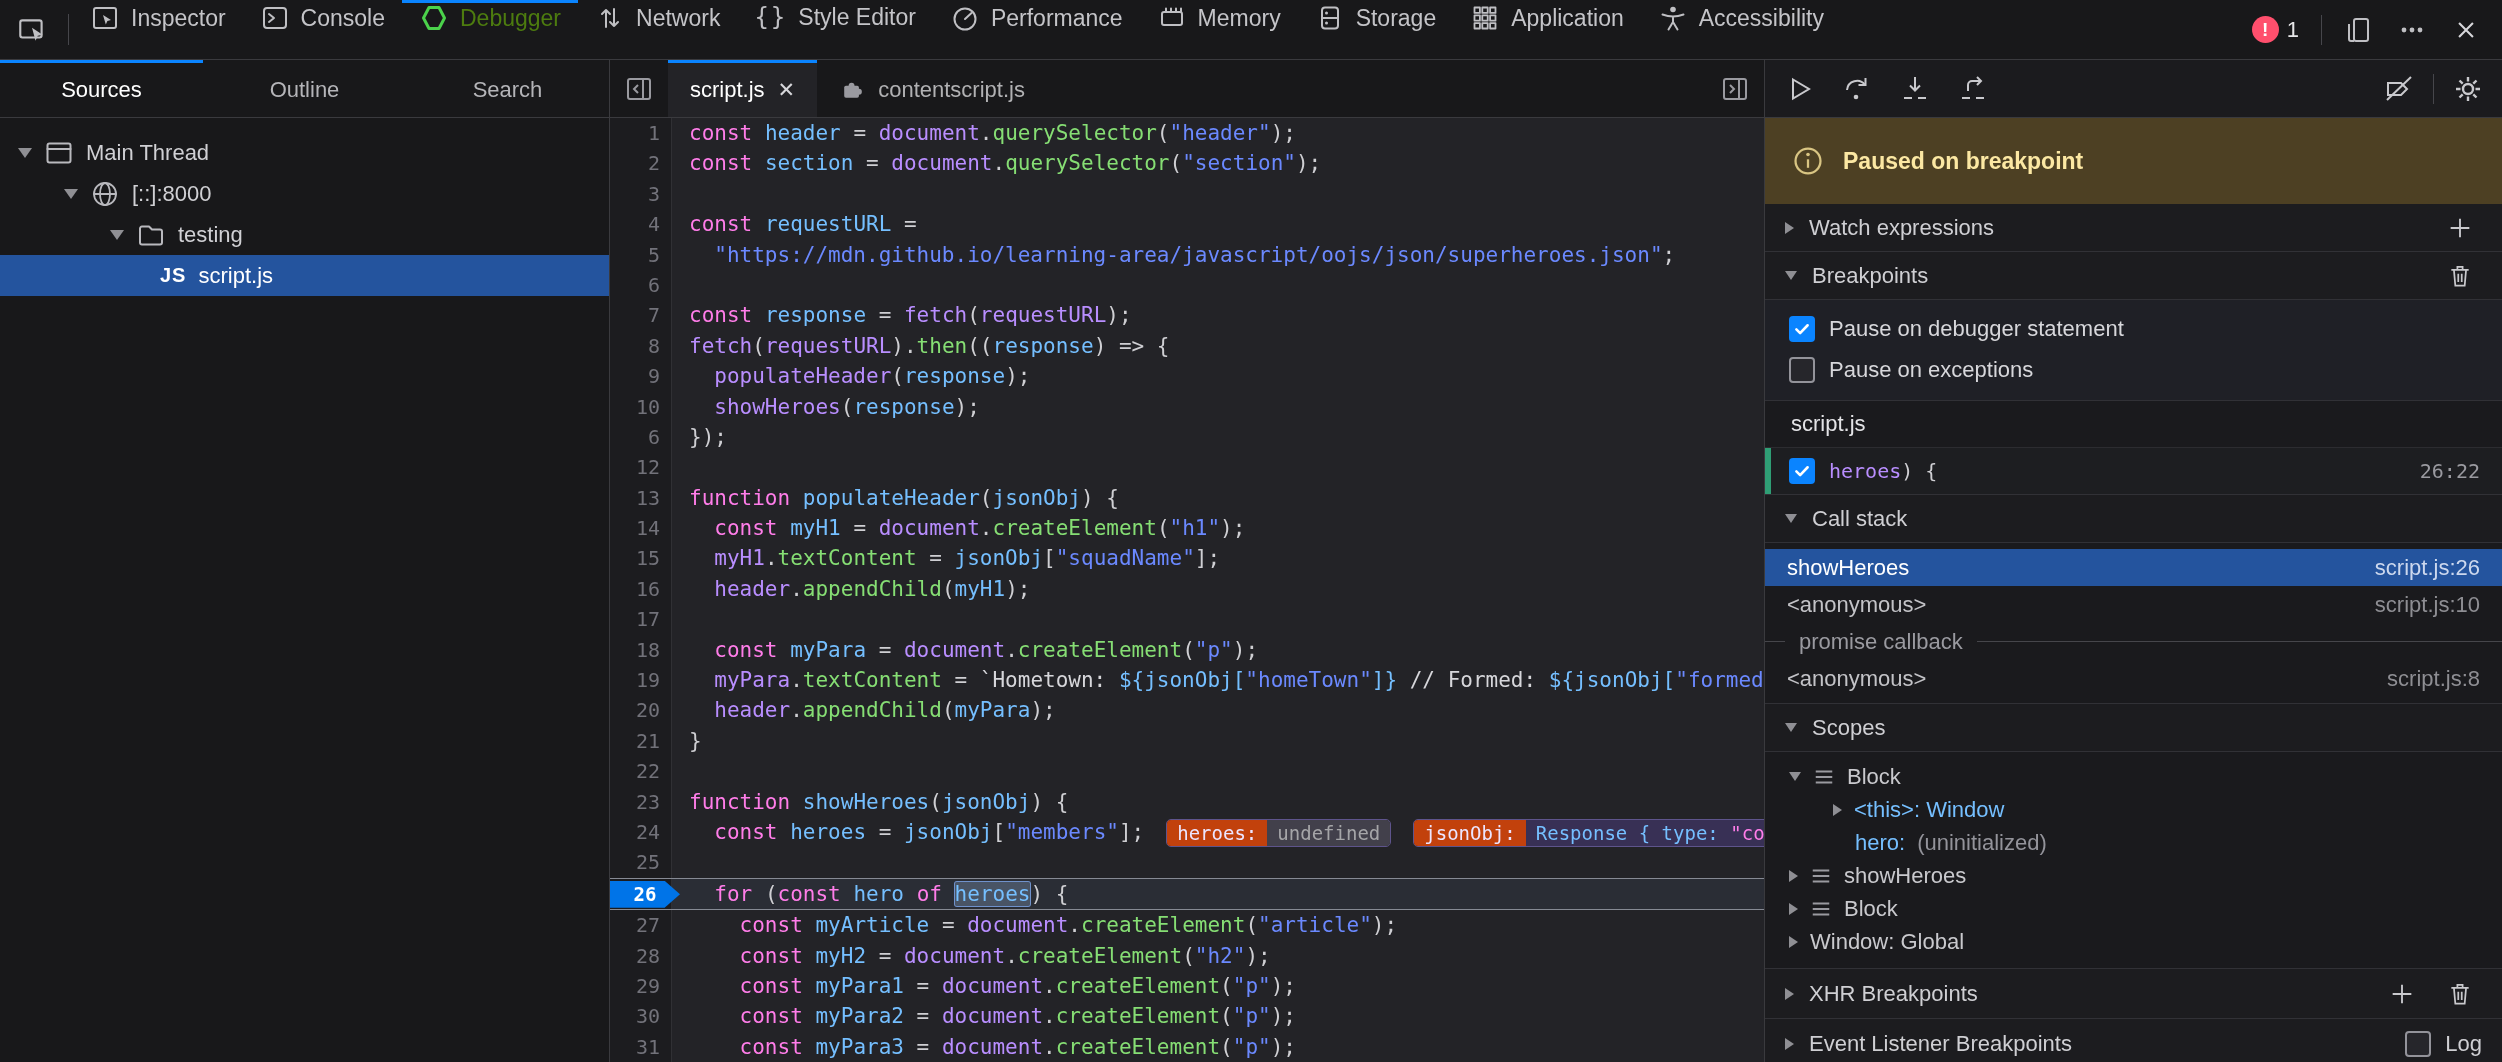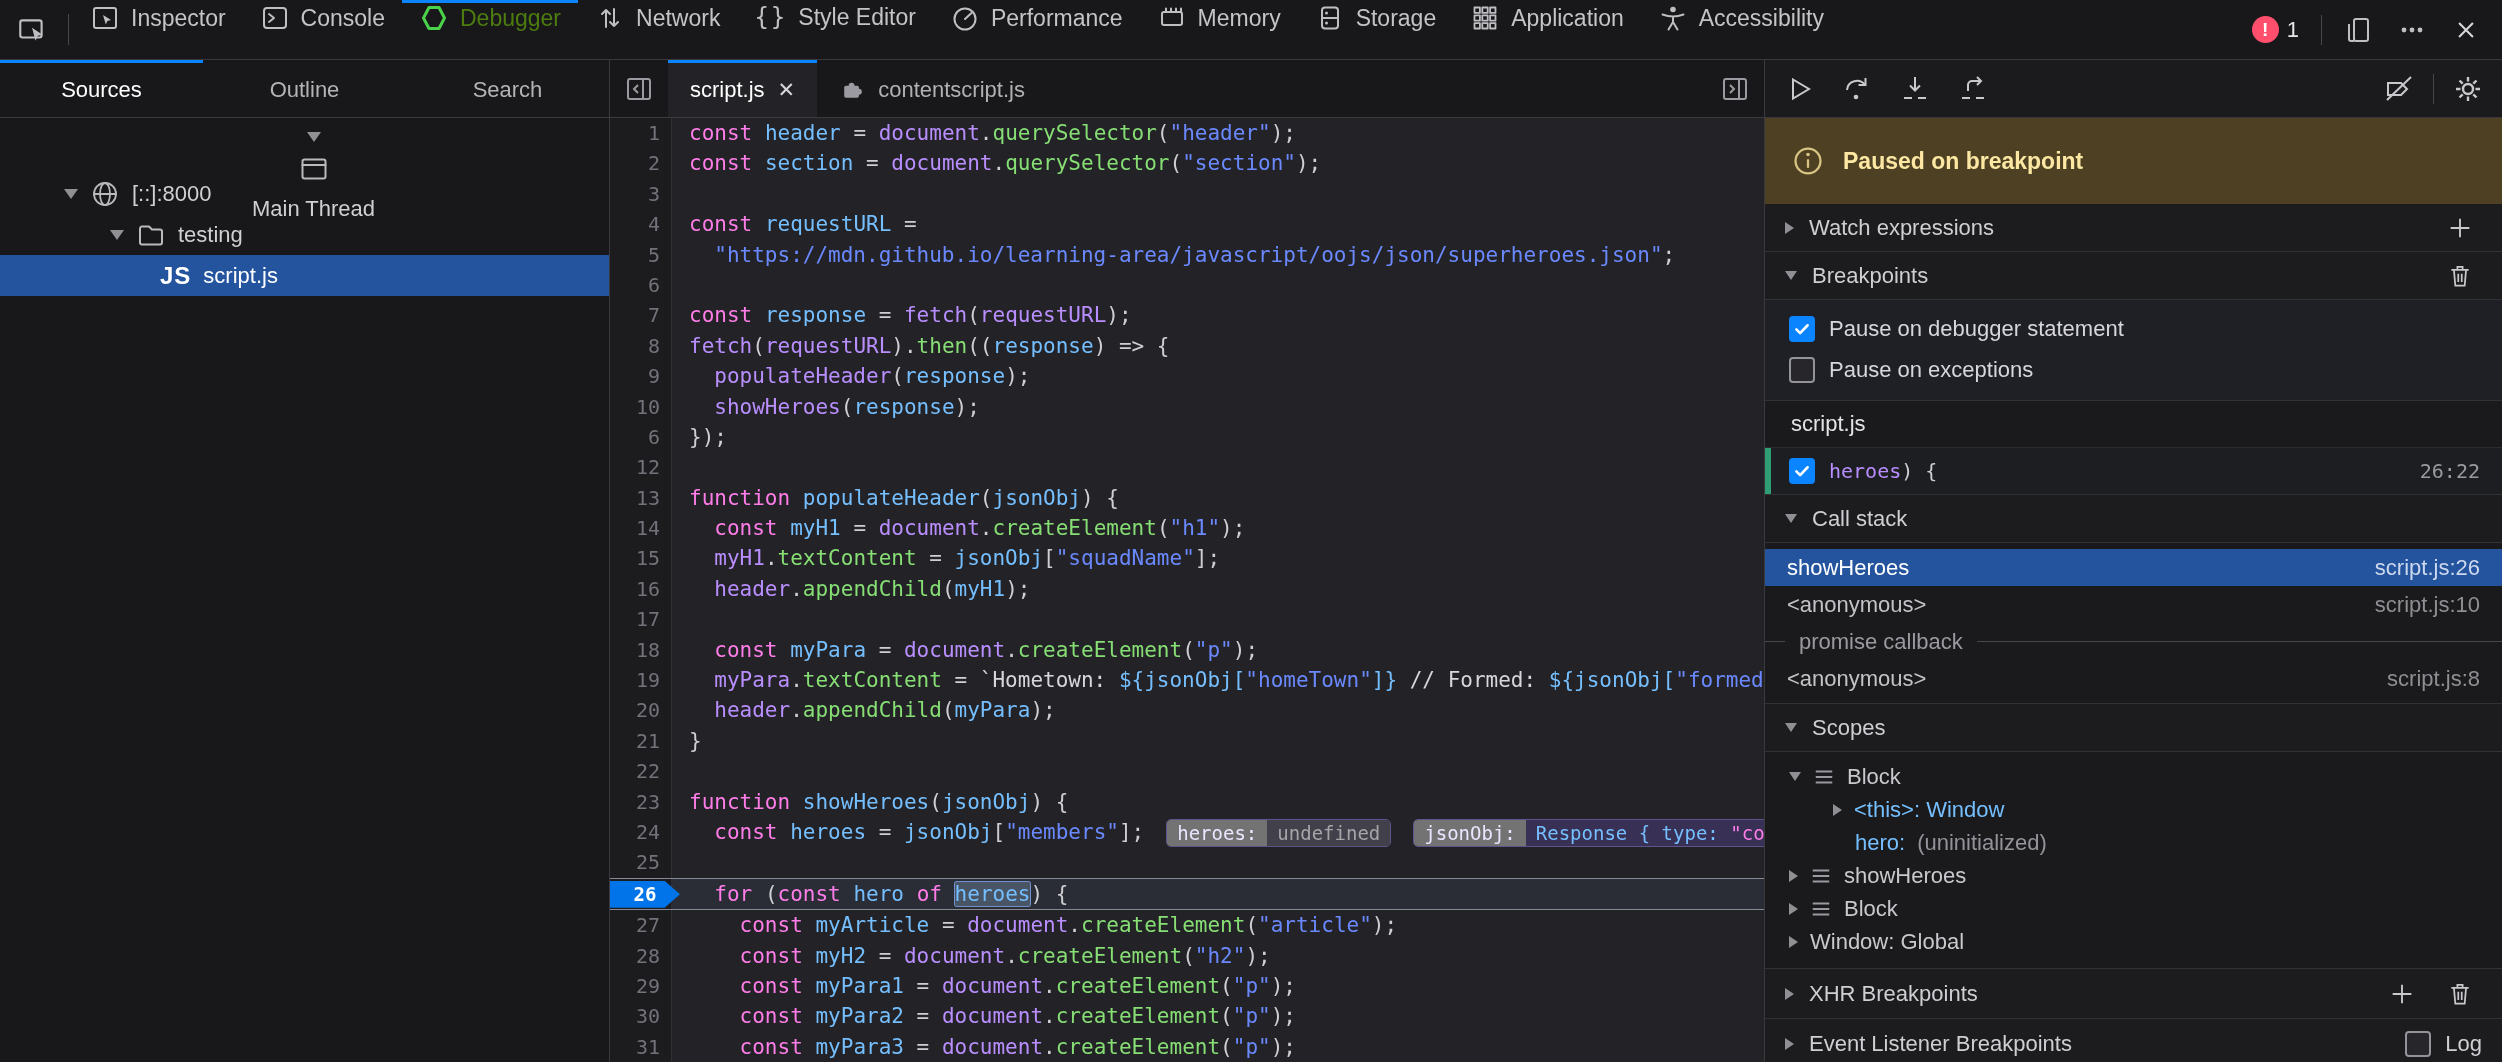--- a/index.html
+++ b/index.html
@@ -26,21 +26,21 @@
 
   
   .sidebar { width:610px; flex:0 0 610px; border-right:1px solid #3a3a3e; background:#18181a; display:flex; flex-direction:column; }
   .side-tabs { height:58px; display:flex; border-bottom:1px solid #3a3a3e; flex:0 0 auto; }
   .side-tab { flex:1; display:flex; align-items:center; justify-content:center; font-size:22px; color:#b4b4b8; border-top:3px solid transparent; }
   .side-tab.active { color:#fff; border-top-color:#0a84ff; }
   .tree { padding-top:14px; font-size:22px; }
   .tree-row { height:41px; display:flex; align-items:center; gap:12px; color:#d0d0d4; white-space:nowrap; }
   .tree-row.selected { background:#24549e; color:#fff; }
   .tree-row svg { flex:0 0 auto; }
-  .jsbadge { font-weight:bold; font-size:24px; color:#fff; letter-spacing:1px;text-align:center; }
+  .jsbadge { font-weight:bold; font-size:20px; color:#fff; letter-spacing:1px;text-align:center; }
   .tri { width:0; height:0; border-style:solid; display:inline-block; flex:0 0 auto; }
   .tri.down  { border-width:10px 7px 0 7px; border-color:#8f8f94 transparent transparent transparent; }
   .tri.right { border-width:7px 0 7px 10px; border-color:transparent transparent transparent #8f8f94; }
 
   
   .editor { width:1155px; flex:0 0 1155px; background:#232327; border-right:1px solid #3a3a3e; display:flex; flex-direction:column; }
   .ed-tabs { height:58px; background:#18181a; border-bottom:1px solid #3a3a3e; display:flex; align-items:stretch; flex:0 0 auto; }
   .ed-pane-btn { display:flex; align-items:center; justify-content:center; width:58px; }
   .ed-tab { display:flex; align-items:center; gap:13px; padding:0 22px; font-size:22px; color:#b1b1b3; border-top:3px solid transparent; white-space:nowrap; }
   .ed-tab.active { background:#232327; color:#fff; border-top-color:#0a84ff; }
@@ -52,21 +52,21 @@
   .cnum { width:62px; flex:0 0 62px; background:#1c1c1f; border-right:1px solid #303034; color:#72727a; font-size:20px; text-align:right; padding-right:11px; }
   .ctext { flex:1; padding-left:17px; white-space:pre; overflow:hidden; }
   .crow.paused { background:rgba(110,140,180,0.10); border-top:1px solid rgba(210,215,225,0.55); border-bottom:1px solid rgba(210,215,225,0.55); height:32.4px; line-height:30.4px; }
   .crow.paused .cnum { padding:0; }
   .pbadge { display:flex; align-items:center; justify-content:center; width:70px; height:27px; margin-top:2px; margin-right:-9px; position:relative; z-index:2;
             clip-path:polygon(0 0,78% 0,100% 50%,78% 100%,0 100%); background:#0074e8; color:#fff; font-weight:bold; font-size:19px; font-family:"DejaVu Sans Mono",monospace; }
   .tok-kw{color:#ff7de9} .tok-def{color:#75bfff} .tok-varp{color:#b98eff} .tok-prop{color:#86de74}
   .tok-str{color:#6b89ff} .tok-str2{color:#d7d7db} .tok-pln{color:#cfcfd3} .tok-dim{color:#a5a5a8}
   .hl-box { background:rgba(136,162,196,0.34); box-shadow:0 0 0 1px rgba(125,165,230,0.85); border-radius:2px; }
   .pill { display:inline-flex; margin-left:22px; border:1px solid #5e548c; border-radius:5px; overflow:hidden; font-size:19px; height:28px; line-height:26px; vertical-align:middle; font-family:"DejaVu Sans Mono",monospace; }
-  .pill-label { background:#737373; color:#ece5ff; padding:0 10px; }
+  .pill-label { background:#c2410c; color:#ece5ff; padding:0 10px; }
   .pill-val { background:#383055; padding:0 10px; }
   .pill-val.dimbg { background:#42404b; }
 
   
   .rp { flex:1; background:#1b1b1e; display:flex; flex-direction:column; min-width:0; }
   .rp-controls { height:58px; flex:0 0 auto; border-bottom:1px solid #3a3a3e; display:flex; align-items:center; padding:0 12px; gap:14px; background:#1b1b1e; }
   .rp-ctrl-right { margin-left:auto; display:flex; align-items:center; gap:10px; }
   .rp-banner { height:86px; flex:0 0 auto; background:#4d4023; color:#fce8a3; display:flex; align-items:center; gap:18px; padding:0 26px; font-size:23px; font-weight:bold; }
   .rp-sections { flex:1; overflow:hidden; }
   .sec-header { height:48px; display:flex; align-items:center; gap:15px; padding:0 20px; font-size:22px; color:#cfcfd3; background:#1c1c1f; border-bottom:1px solid #313136; }
@@ -242,21 +242,21 @@
 
   <div class="main">
 
     <div class="sidebar">
       <div class="side-tabs" id="side-tabs">
           <div class="side-tab active">Sources</div>
           <div class="side-tab">Outline</div>
           <div class="side-tab">Search</div>
         </div>
       <div class="tree" id="source-tree">
-          <div class="tree-row" style="padding-left: 18px; flex-direction: column;">
+          <div class="tree-row" style="padding-left: 18px;">
             <span class="tri down"></span>
             <span style="display: flex;">
               <svg width="30" height="30" viewBox="0 0 30 30" fill="none" stroke="#b9b9be" stroke-width="2" stroke-linejoin="round" stroke-linecap="round">
                 <rect x="3.5" y="5.5" width="23" height="19" rx="2"></rect>
                 <path d="M3.5 11h23"></path>
               </svg>
             </span>
             <span>Main Thread</span>
           </div>
           <div class="tree-row" style="padding-left: 64px;">

